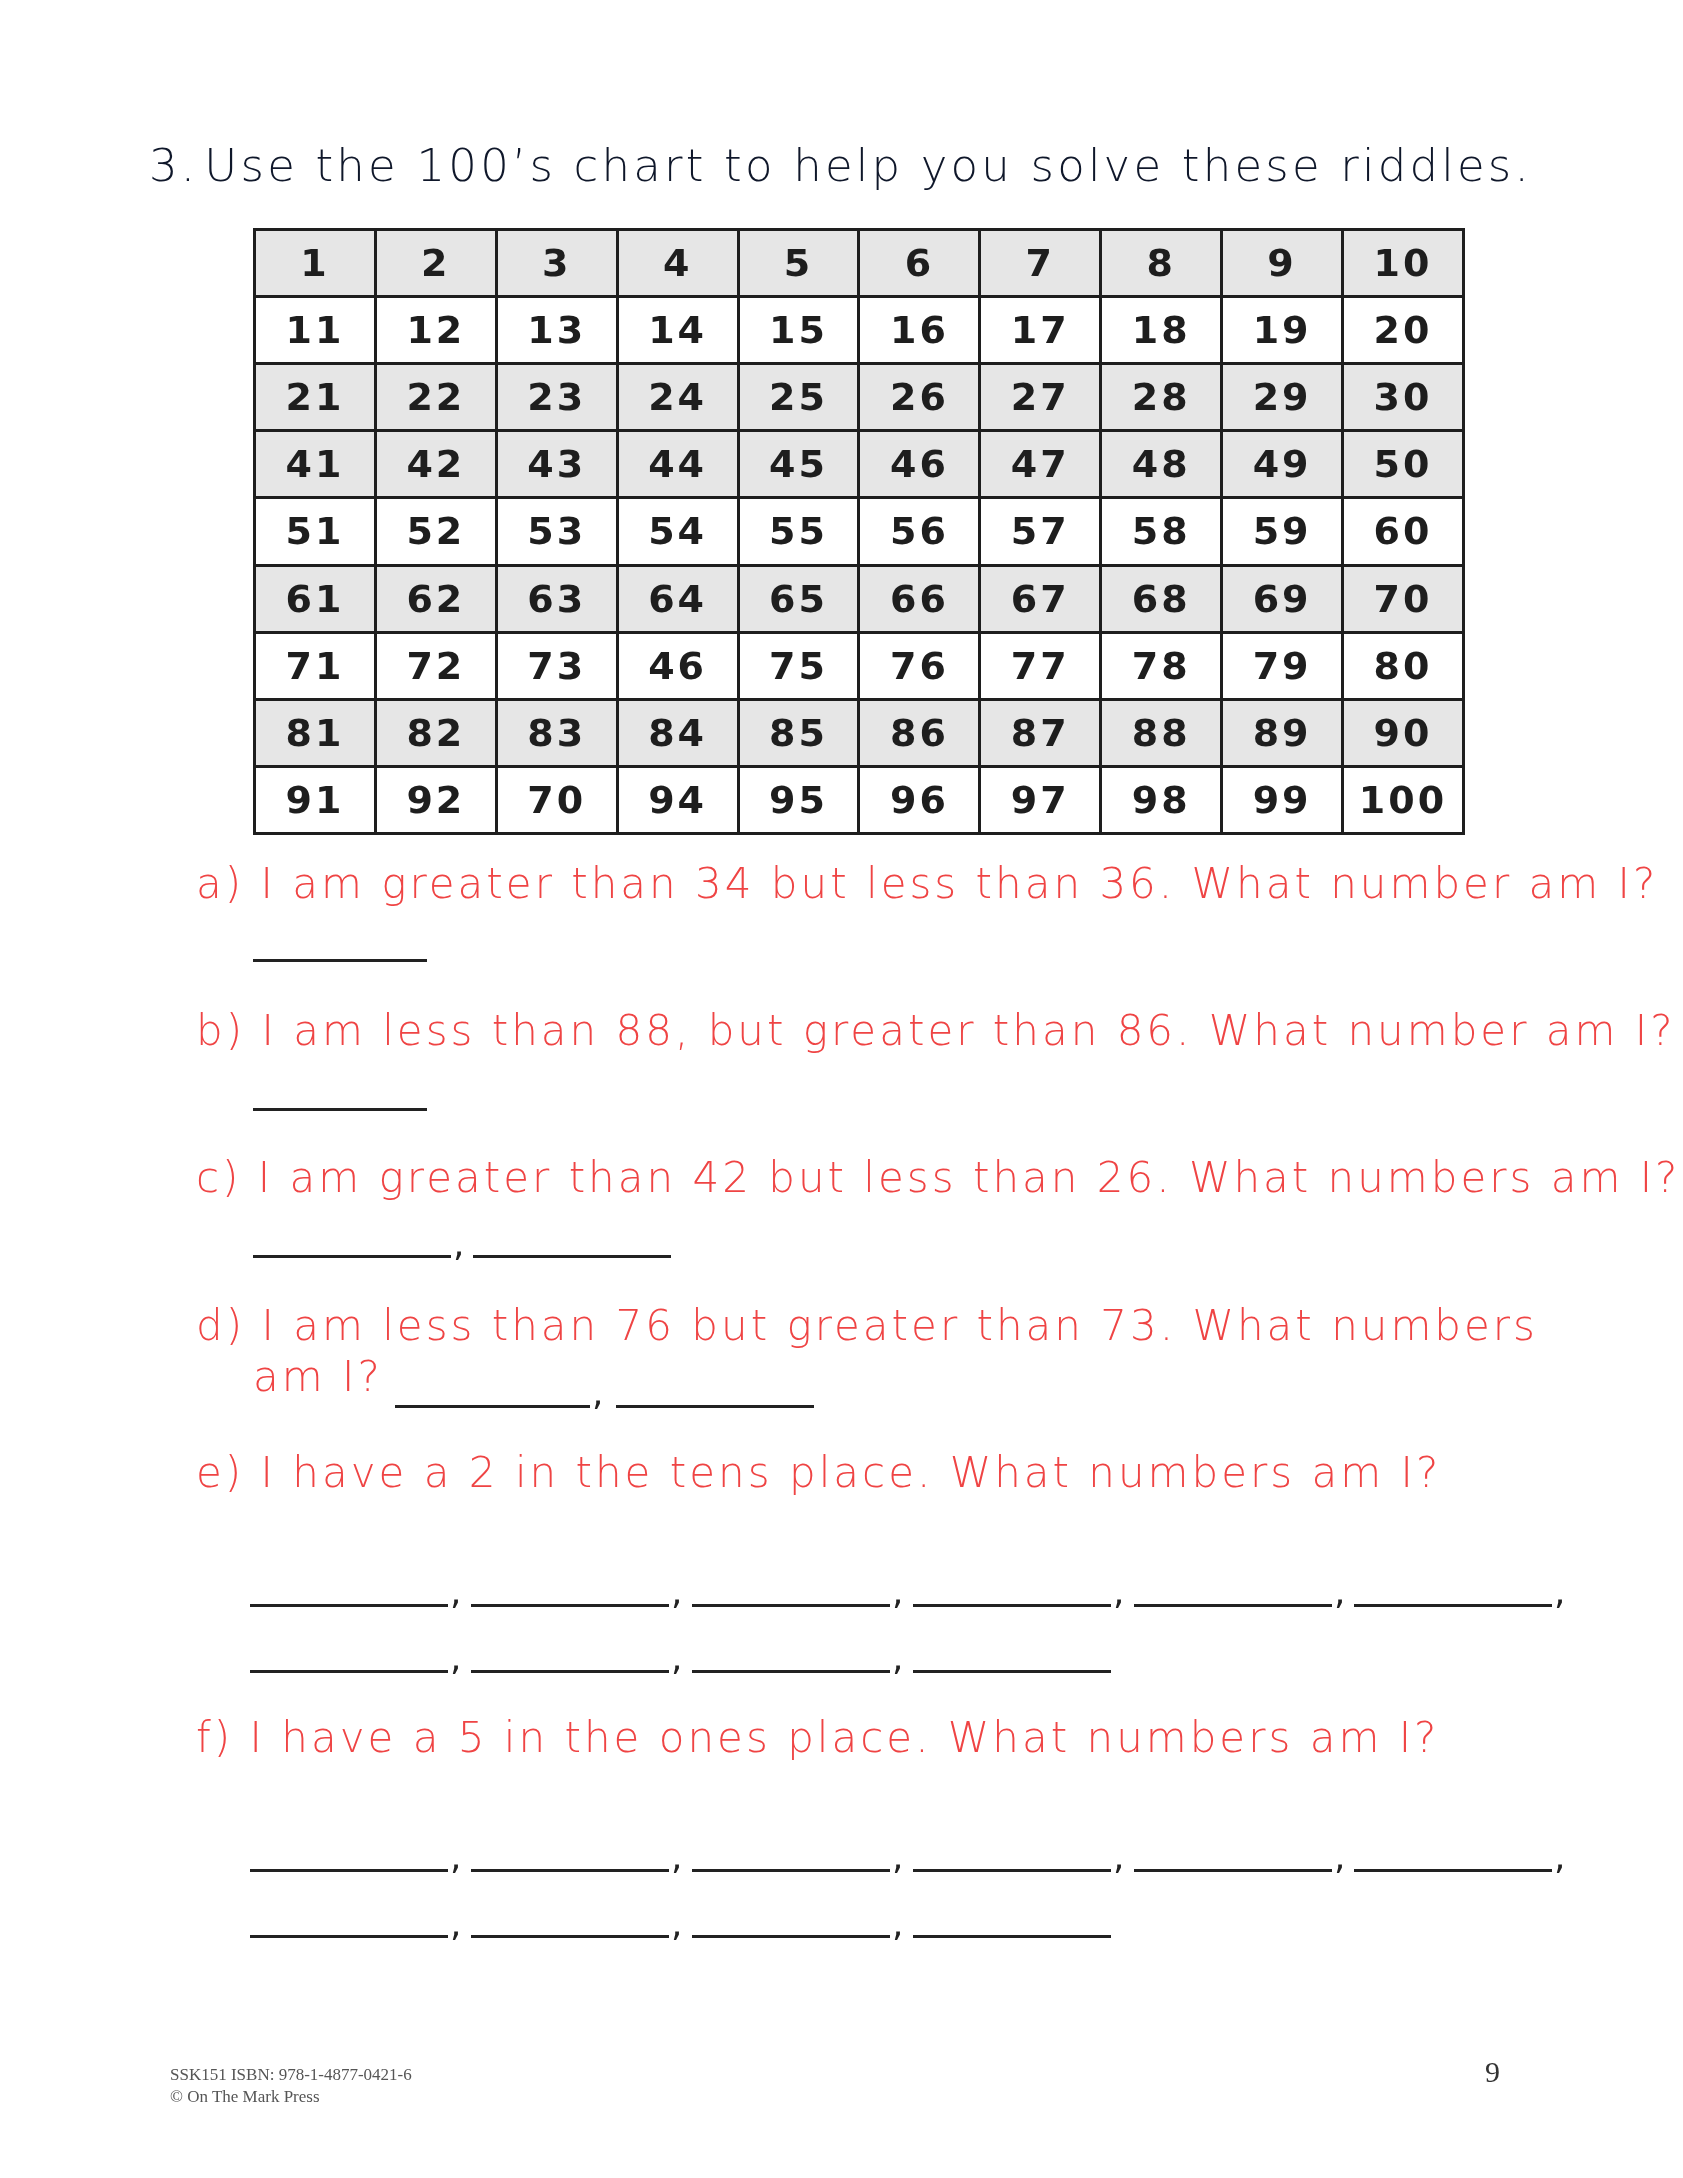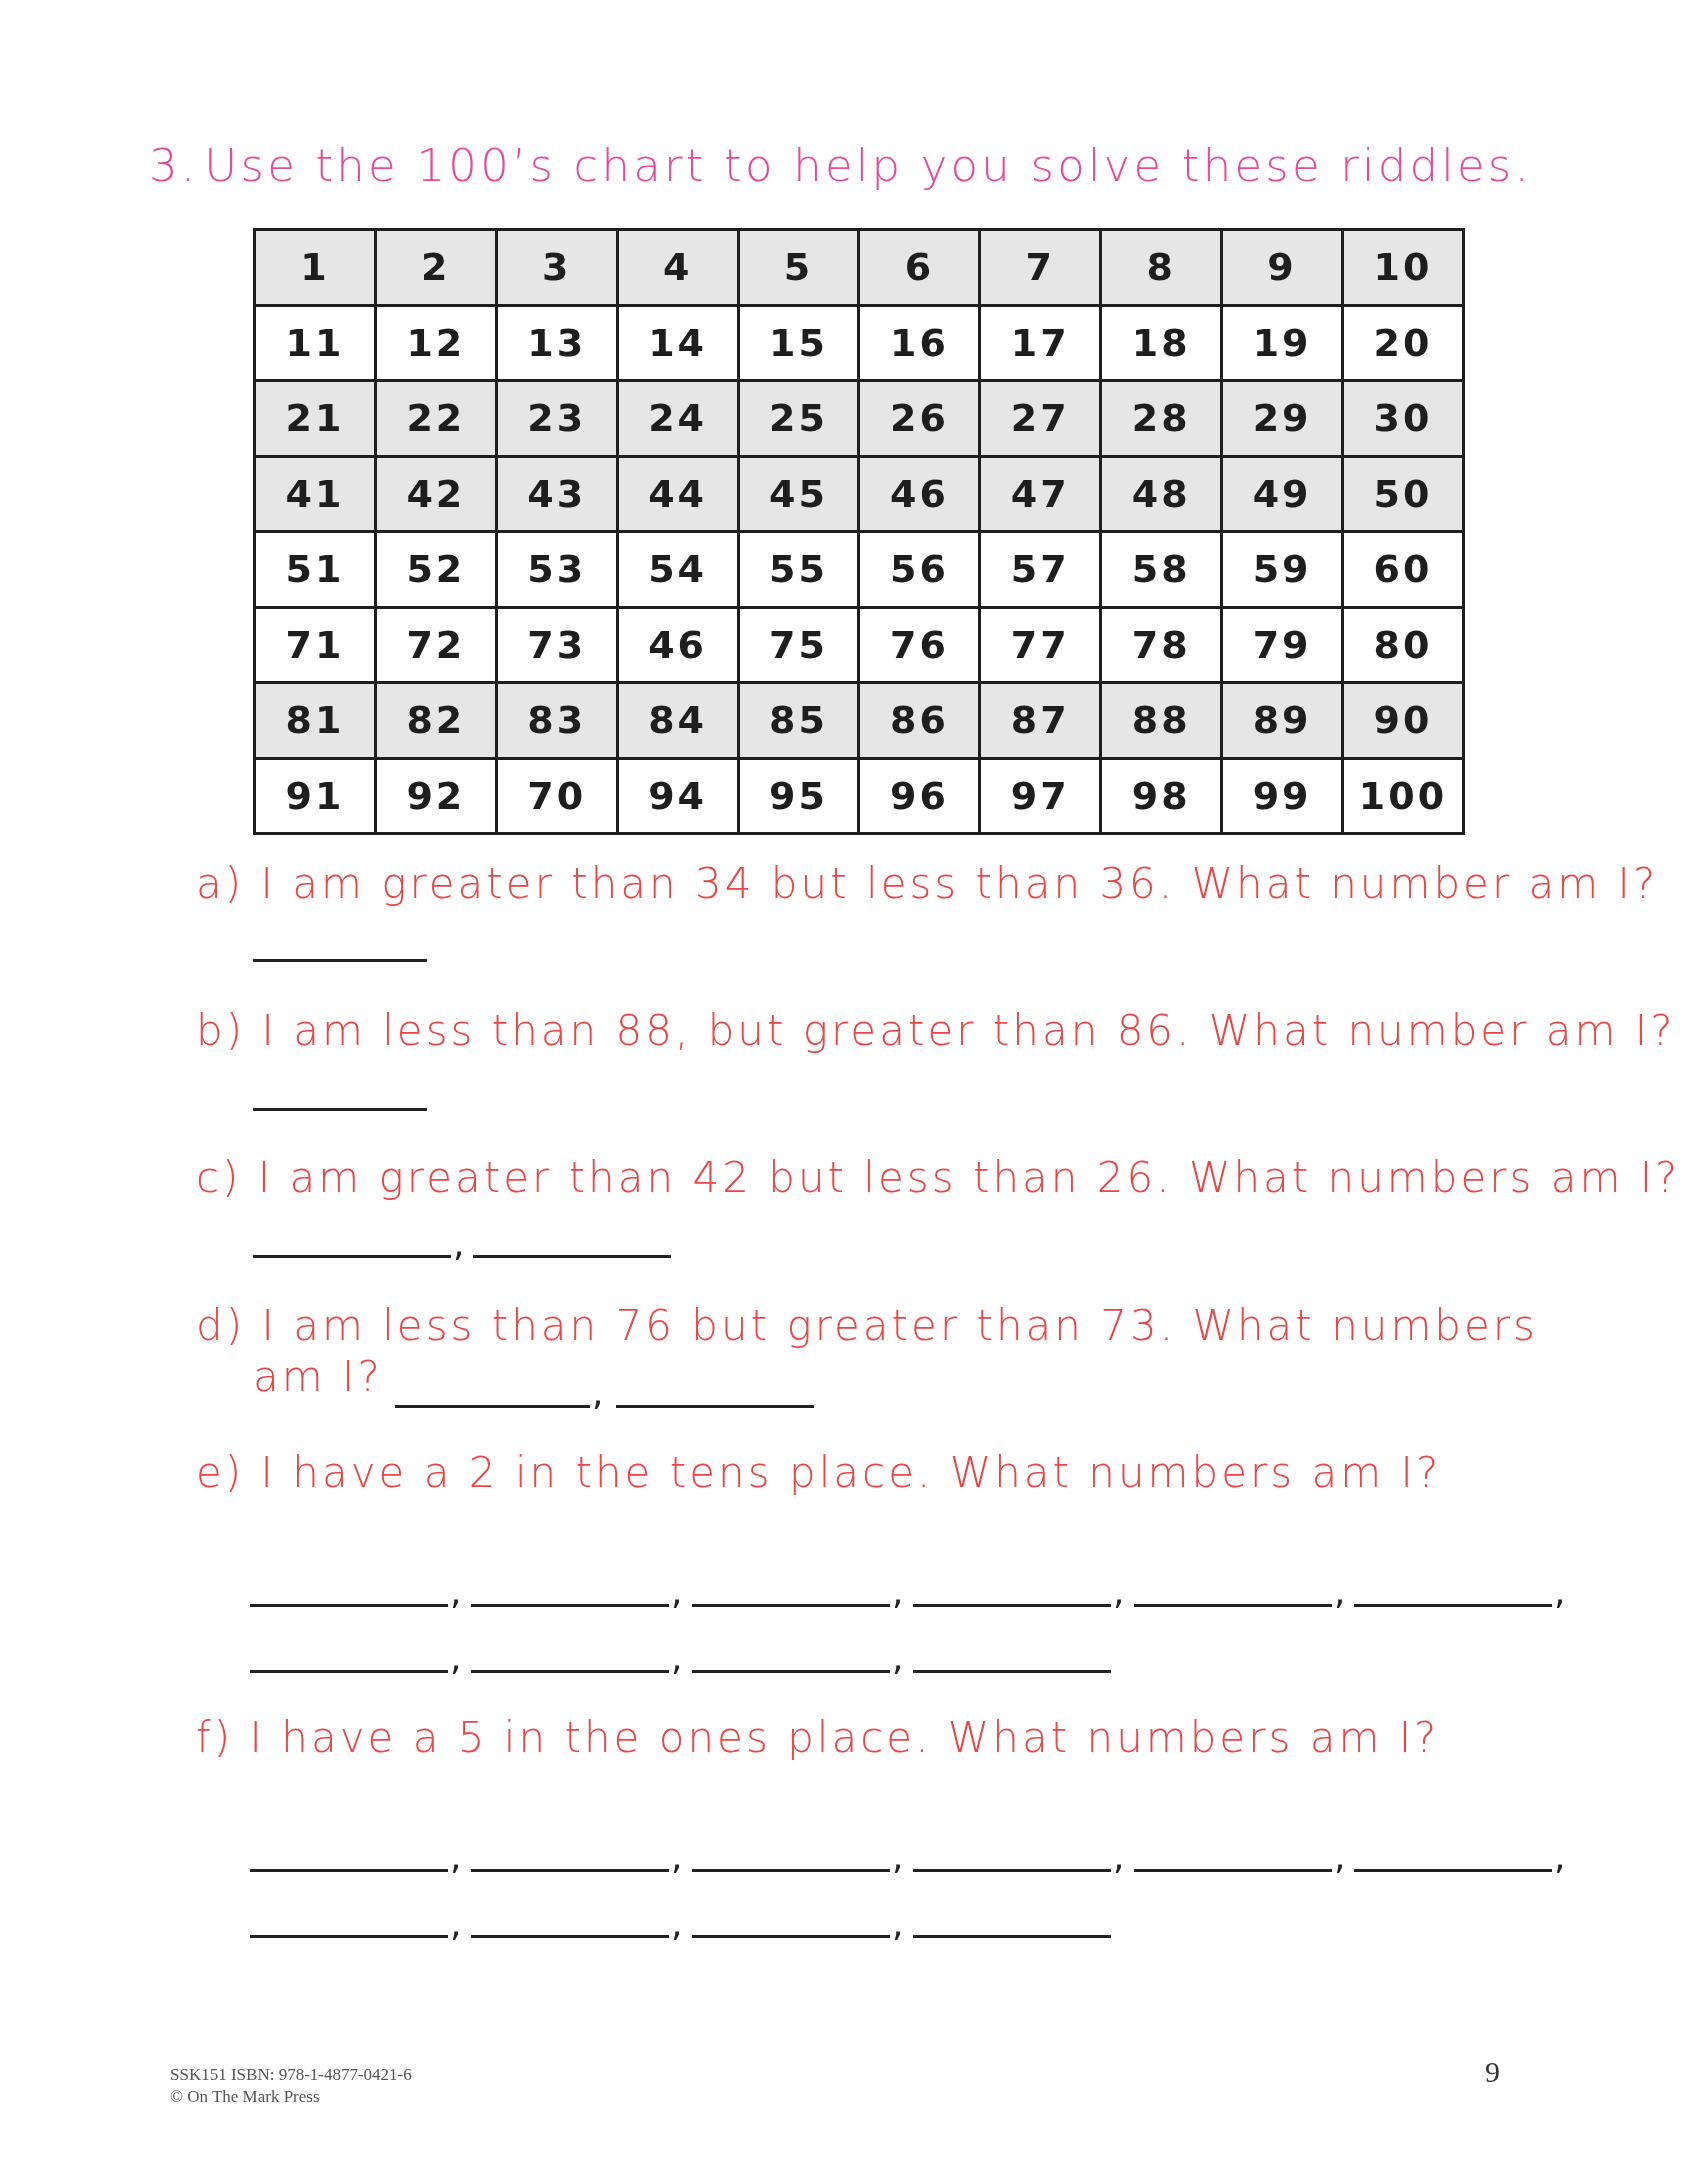--- a/index.html
+++ b/index.html
@@ -1,18 +1,18 @@
 <!DOCTYPE html>
 <html><head>
 <meta charset="utf-8">
 <style>
   html, body { margin: 0; padding: 0; background: #ffffff; }
   body { width: 1683px; height: 2178px; position: relative; overflow: hidden; color: #1a1a1a; font-family: "DejaVu Sans", sans-serif; }
   .abs { position: absolute; }
-  .heading { left: 149px; top: 139px; font-size: 45px; font-weight: 200; letter-spacing: 3.2px; white-space: nowrap; font-family: "DejaVu Sans", sans-serif; color: #ec4899; }
+  .heading { left: 149px; top: 139px; font-size: 45px; font-weight: 200; letter-spacing: 3.2px; white-space: nowrap; font-family: "DejaVu Sans", sans-serif; color: #0f172a; }
   .heading .num { margin-right: 6px; }
   table.chart { position: absolute; left: 253px; top: 228px; width: 1212px; height: 607px; border-collapse: collapse; table-layout: fixed; border: 3.5px solid #1e1e1e; }
   table.chart td { border: 3px solid #1e1e1e; text-align: center; vertical-align: middle; font-family: "DejaVu Sans", sans-serif; font-weight: bold; font-size: 38px; letter-spacing: 3px; color: #1e1e1e; padding: 0; height: 60px; }
   table.chart tr.shaded td { background: #e6e6e6; }
   .riddle { font-size: 42px; letter-spacing: 3px; white-space: nowrap; color: #ef4444; font-weight: 200; }
   .riddle .label { display: inline-block; }
   .blank { position: absolute; height: 3px; background: #222; }
   .comma { position: absolute; font-size: 36px; color: #222; line-height: 1; }
   .footer { font-family: "Liberation Serif", serif; color: #555; font-size: 17px; line-height: 22px; margin-top: 15px; }
   .pagenum { font-family: "Liberation Serif", serif; color: #333; font-size: 30px; }
@@ -78,20 +78,32 @@
         <td>51</td>
         <td>52</td>
         <td>53</td>
         <td>54</td>
         <td>55</td>
         <td>56</td>
         <td>57</td>
         <td>58</td>
         <td>59</td>
         <td>60</td>
+      </tr>
+      <tr class="shaded">
+        <td>61</td>
+        <td>62</td>
+        <td>63</td>
+        <td>64</td>
+        <td>65</td>
+        <td>66</td>
+        <td>67</td>
+        <td>68</td>
+        <td>69</td>
+        <td>70</td>
       </tr>
       <tr>
         <td>71</td>
         <td>72</td>
         <td>73</td>
         <td>46</td>
         <td>75</td>
         <td>76</td>
         <td>77</td>
         <td>78</td>

